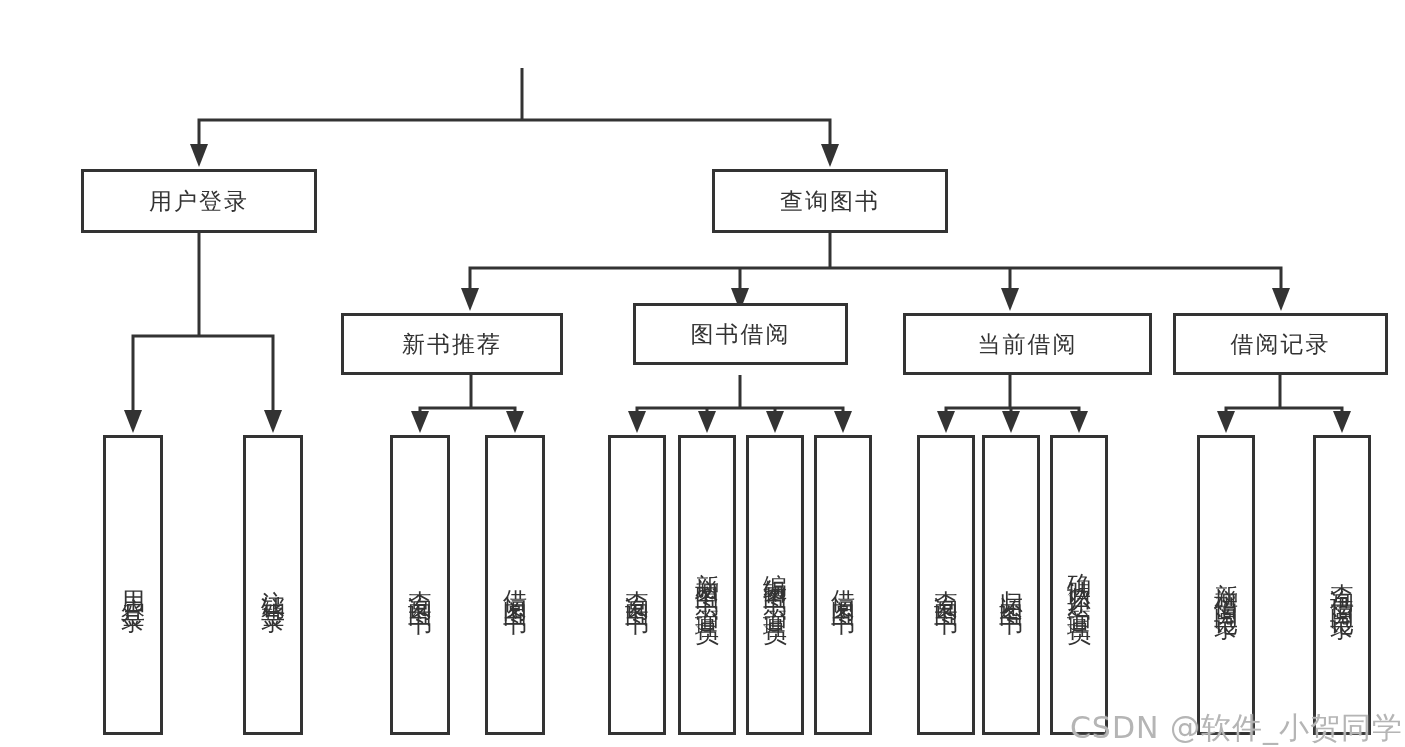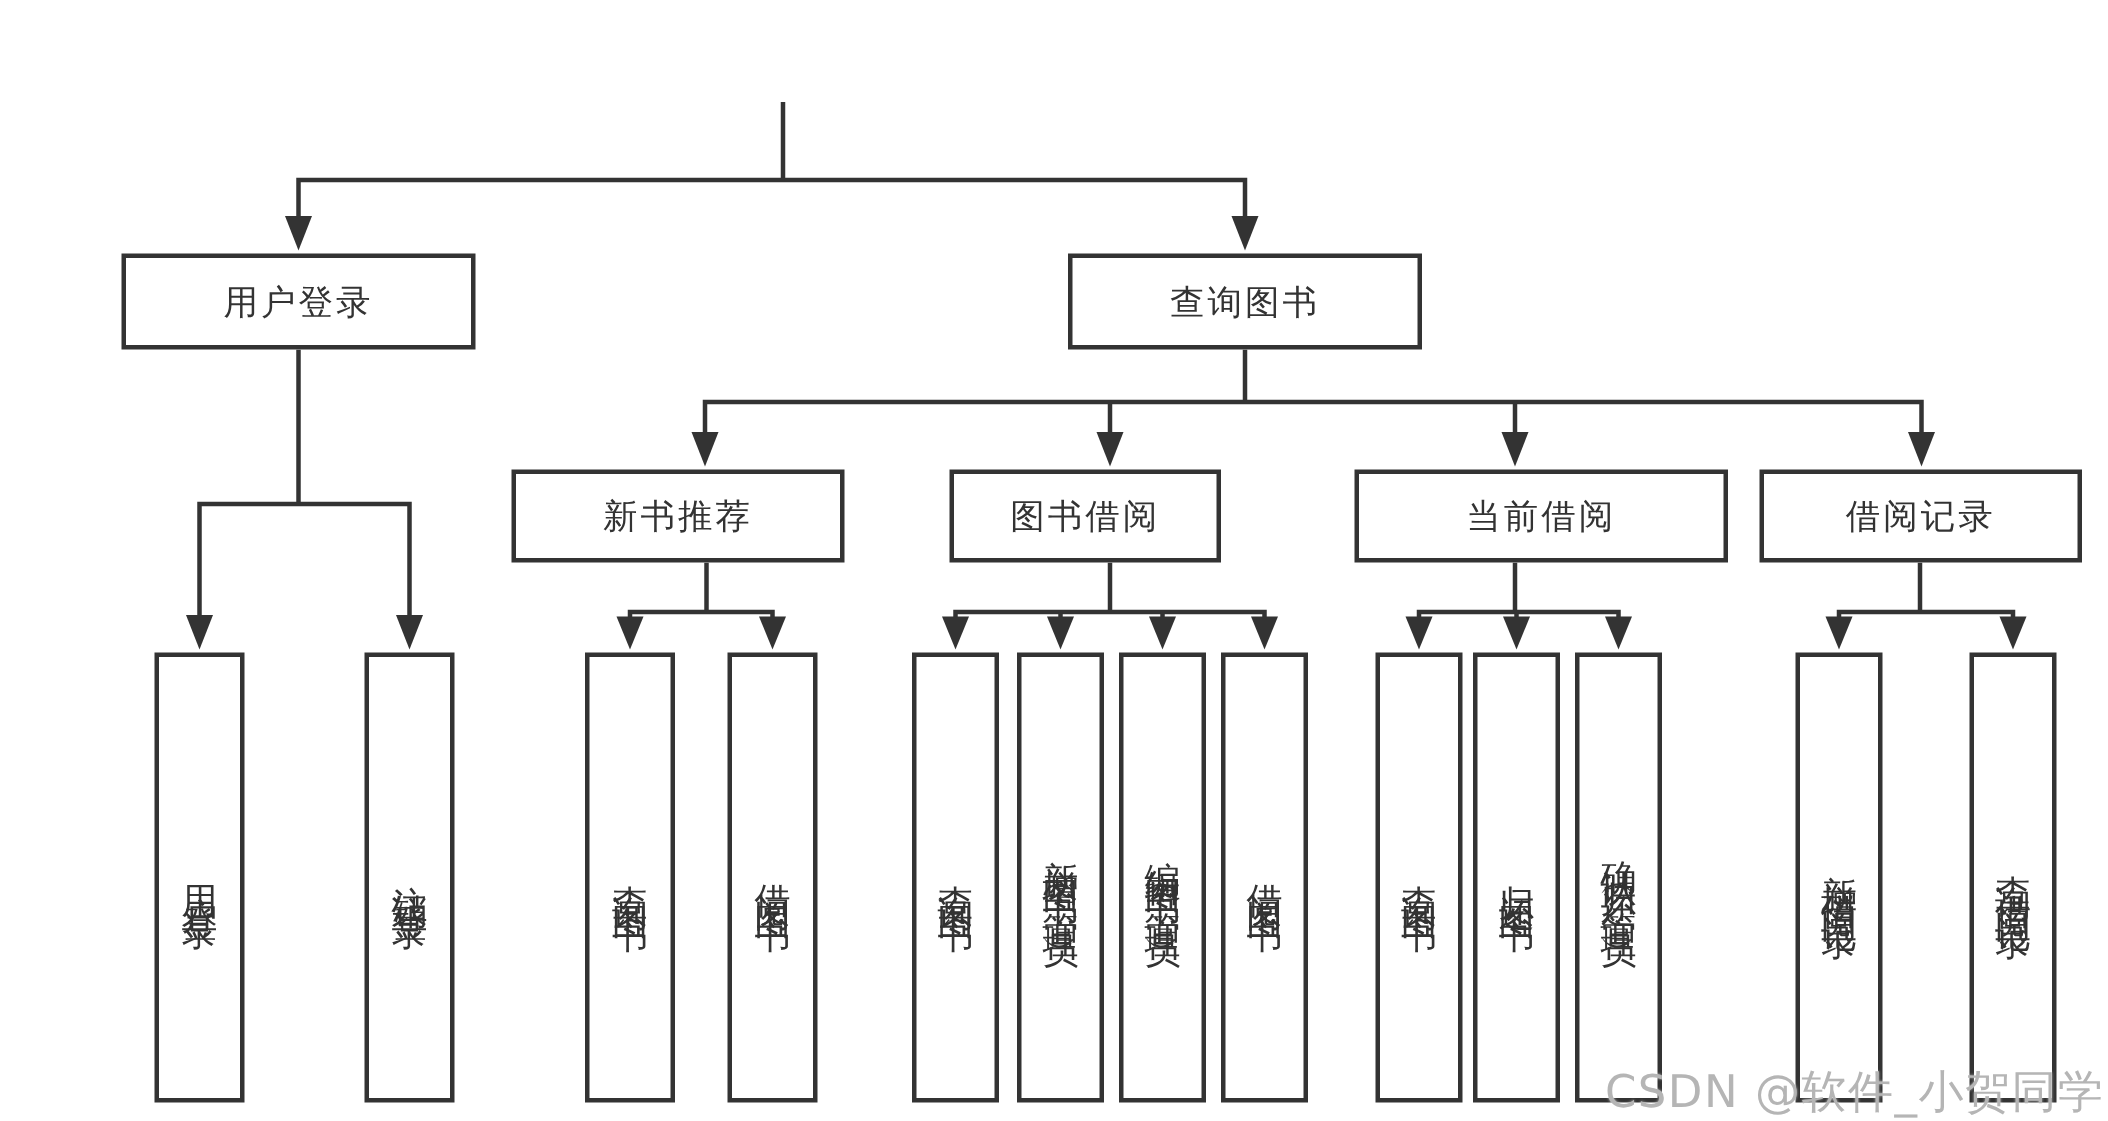--- a/index.html
+++ b/index.html
@@ -124,21 +124,21 @@
   <div class="box hbox" style="left:81px;top:169px;width:236px;height:64px">
     <span>用户登录</span>
   </div>
   <div class="box hbox" style="left:712px;top:169px;width:236px;height:64px">
     <span>查询图书</span>
   </div>
 
   <div class="box hbox" style="left:341px;top:313px;width:222px;height:62px">
     <span>新书推荐</span>
   </div>
-  <div class="box hbox" style="left:633px;top:313px;width:181px;height:62px">
+  <div class="box hbox" style="left:633px;top:303px;width:215px;height:62px">
     <span>图书借阅</span>
   </div>
   <div class="box hbox" style="left:903px;top:313px;width:249px;height:62px">
     <span>当前借阅</span>
   </div>
   <div class="box hbox" style="left:1173px;top:313px;width:215px;height:62px">
     <span>借阅记录</span>
   </div>
 
   <div class="box vbox" style="left:103px;top:435px;width:60px;height:300px">

